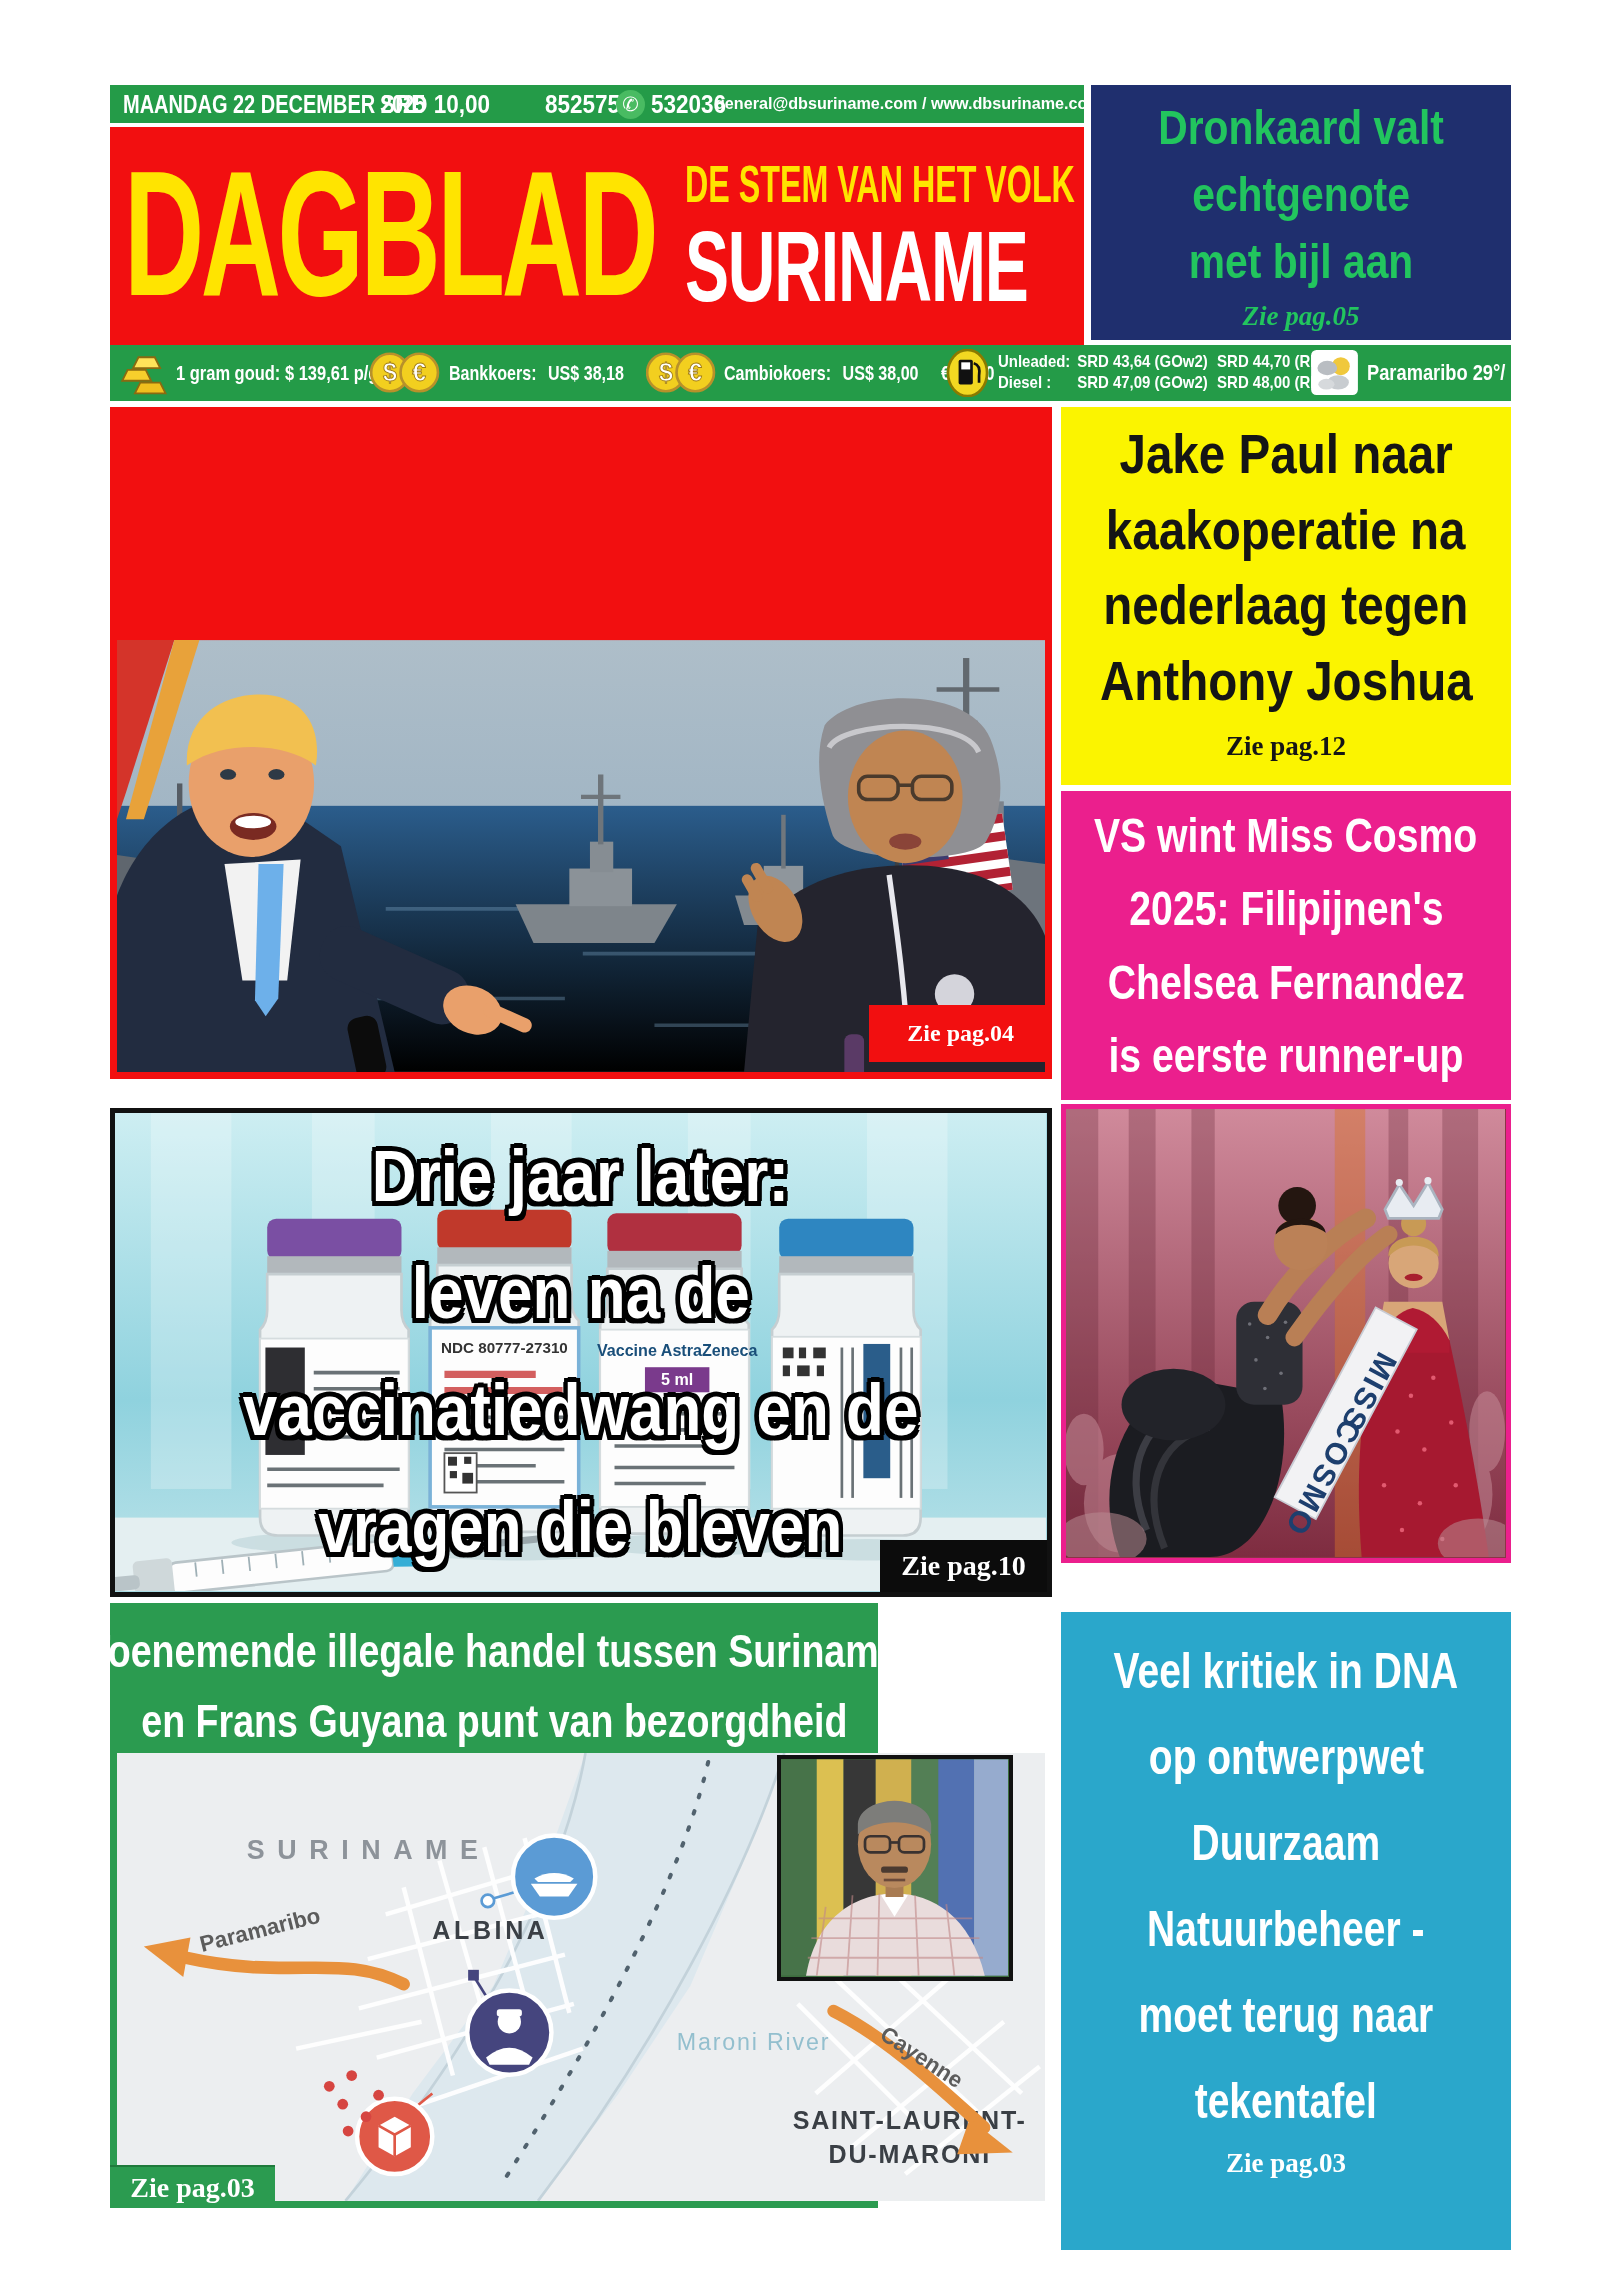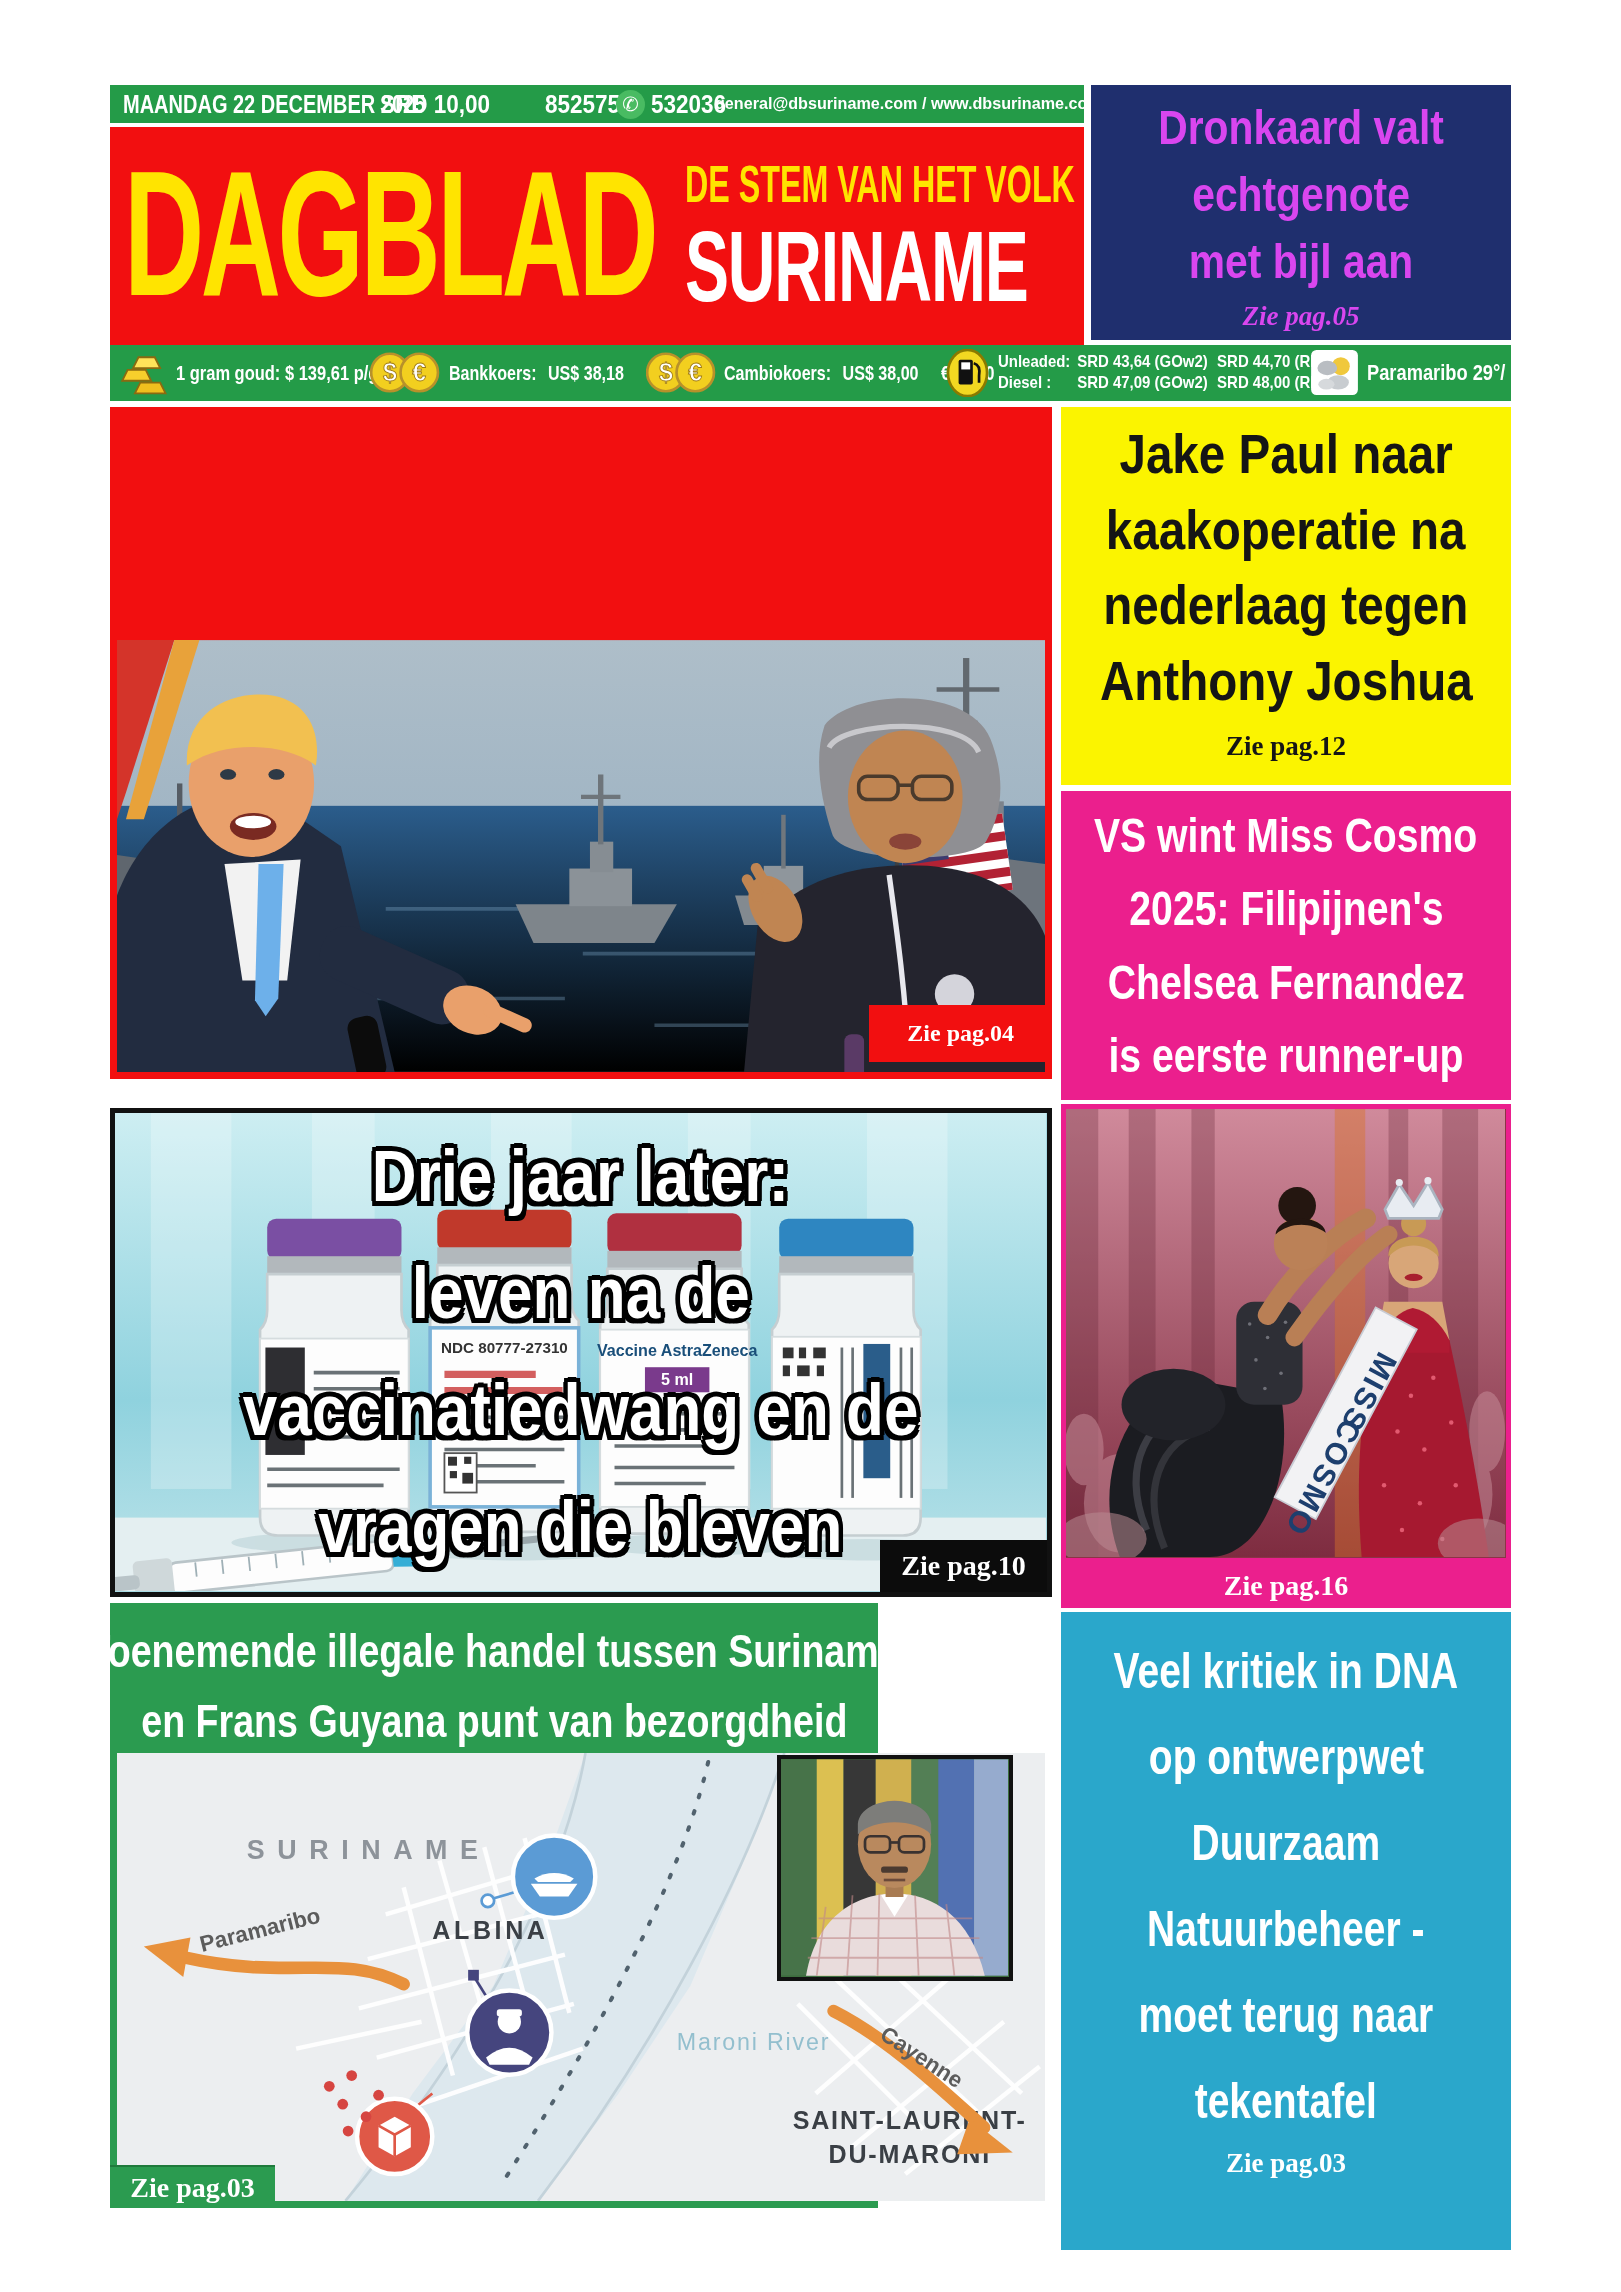--- a/index.html
+++ b/index.html
@@ -29,21 +29,21 @@
     <div class="abs cl" style="left:541px;top:0;height:38px;line-height:38px;font-size:25px;transform:scaleX(.9);transform-origin:left center">532036</div>
     <div class="abs cl" style="left:605px;top:0;height:38px;line-height:38px;font-size:17px;transform:scaleX(.95);transform-origin:left center">general@dbsuriname.com / www.dbsuriname.com</div>
   </div>
 
   <div class="abs" style="left:110px;top:127px;width:974px;height:248px;background:#F20F10;">
     <div class="abs" style="left:14.3px;top:0;height:213px;line-height:213px;font-size:179px;font-weight:bold;color:#FFE400;letter-spacing:-5.4px;white-space:nowrap;transform:scaleX(.62);transform-origin:left center;">DAGBLAD</div>
     <div class="abs" style="left:575px;top:27px;font-size:52px;font-weight:bold;color:#FFE400;white-space:nowrap;transform:scaleX(.62);transform-origin:left top;">DE STEM VAN HET VOLK</div>
     <div class="abs" style="left:575px;top:82px;font-size:100px;font-weight:bold;color:#fff;letter-spacing:-1.8px;white-space:nowrap;transform:scaleX(.66);transform-origin:left top;">SURINAME</div>
   </div>
 
-  <div class="abs flexc" style="left:1091px;top:85px;width:420px;height:255px;background:#1F2F6E;color:#d946ef;justify-content:flex-start;padding-top:9px;">
+  <div class="abs flexc" style="left:1091px;top:85px;width:420px;height:255px;background:#1F2F6E;color:#22c55e;justify-content:flex-start;padding-top:9px;">
     <div class="cl" style="font-size:48px;line-height:1.4;">Dronkaard valt</div>
     <div class="cl" style="font-size:48px;line-height:1.4;">echtgenote</div>
     <div class="cl" style="font-size:48px;line-height:1.4;">met bijl aan</div>
     <div class="serif" style="font-size:27px;margin-top:5.4px;font-style:italic;">Zie pag.05</div>
   </div>
 
   <div class="abs" style="left:110px;top:345px;width:1401px;height:56px;background:#249B48;color:#fff;">
     <svg class="abs" style="left:5.4px;top:4.5px" width="56" height="47" viewBox="0 0 62 52">
       <polygon points="14,22 34,22 40,34 8,34" fill="#f7cf2c" stroke="#8a6a10" stroke-width="2"></polygon>
       <polygon points="26,8 44,8 50,20 20,20" fill="#ffe35a" stroke="#8a6a10" stroke-width="2"></polygon>
@@ -313,23 +313,20 @@
           <polygon points="356,112 372,84 388,108 404,82 420,112 416,122 360,122" fill="#e8ecf2" stroke="#aab4c0" stroke-width="3"></polygon>
           <circle cx="372" cy="82" r="4" fill="#e8ecf2"></circle>
             <circle cx="404" cy="80" r="4" fill="#e8ecf2"></circle>
         </g>
       </g>
       <g opacity=".55" fill="#b88a92">
         <ellipse cx="40" cy="480" rx="50" ry="30"></ellipse>
           <ellipse cx="460" cy="485" rx="45" ry="28"></ellipse>
       </g>
     </svg>
-  </div>
-  <div class="abs tag serif" style="left:1061px;top:1563px;width:450px;height:45px;background:#EB1F8D;font-size:28px;">
-    <span>Zie pag.16</span>
   </div>
 
   <div class="abs" style="left:110px;top:1108px;width:942px;height:489px;border:5.4px solid #111;background:#a8dbe4;overflow:hidden">
     <svg class="abs" style="left:0;top:0" width="931" height="478" viewBox="0 0 1040 534">
       <defs>
         <linearGradient id="lab" x1="0" y1="0" x2="0" y2="1">
           <stop offset="0" stop-color="#cdeef2"></stop>
             <stop offset=".6" stop-color="#8fd2de"></stop>
             <stop offset="1" stop-color="#bfe4ea"></stop>
         </linearGradient>

